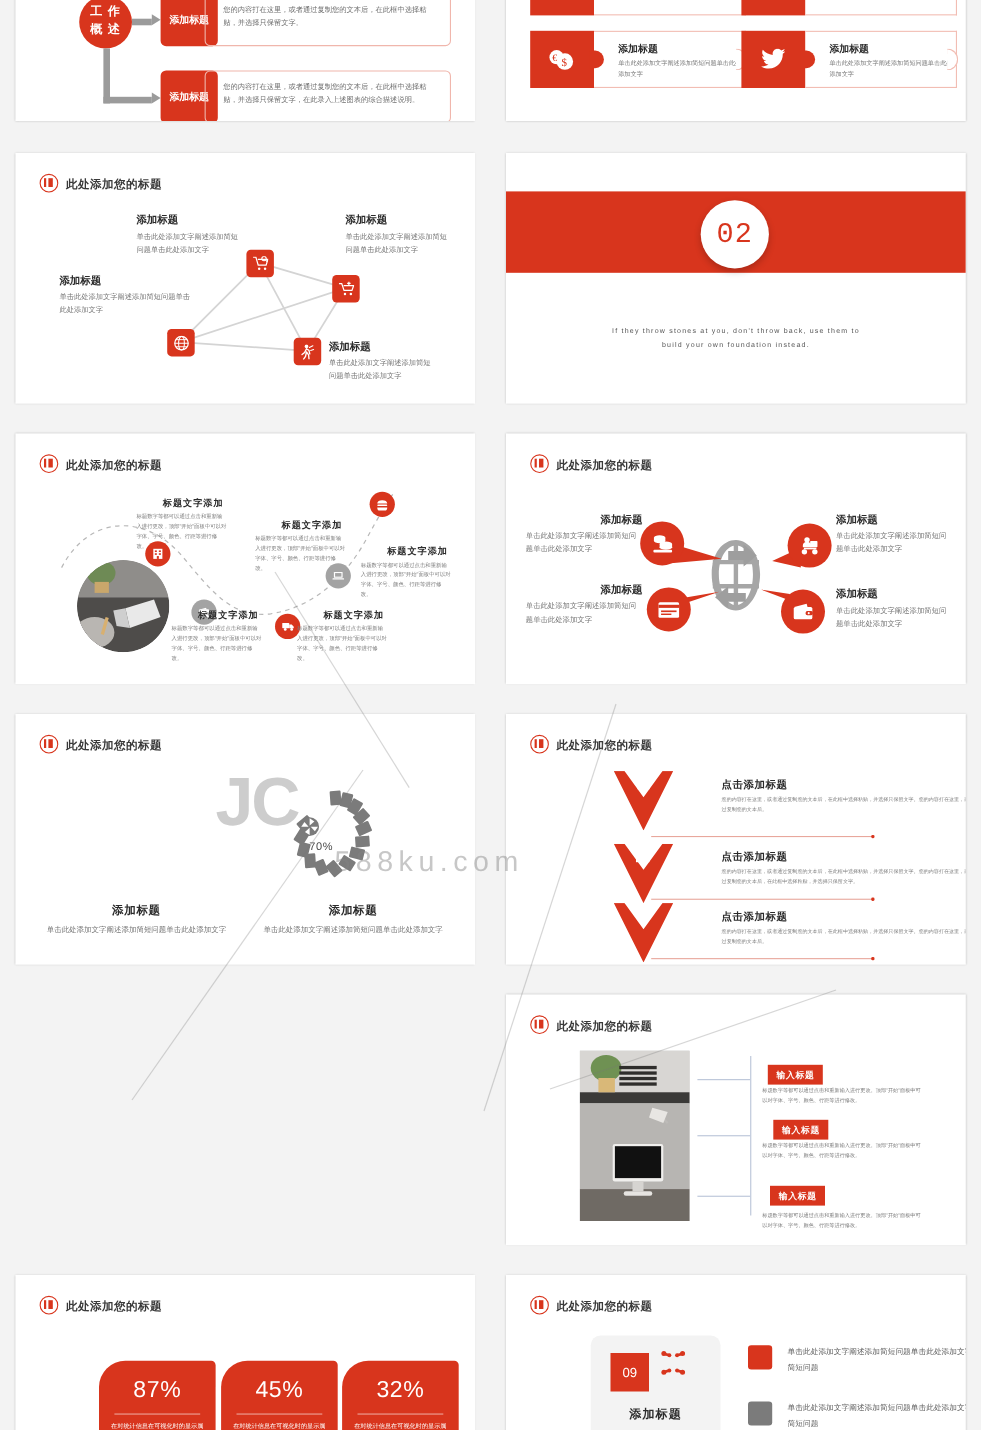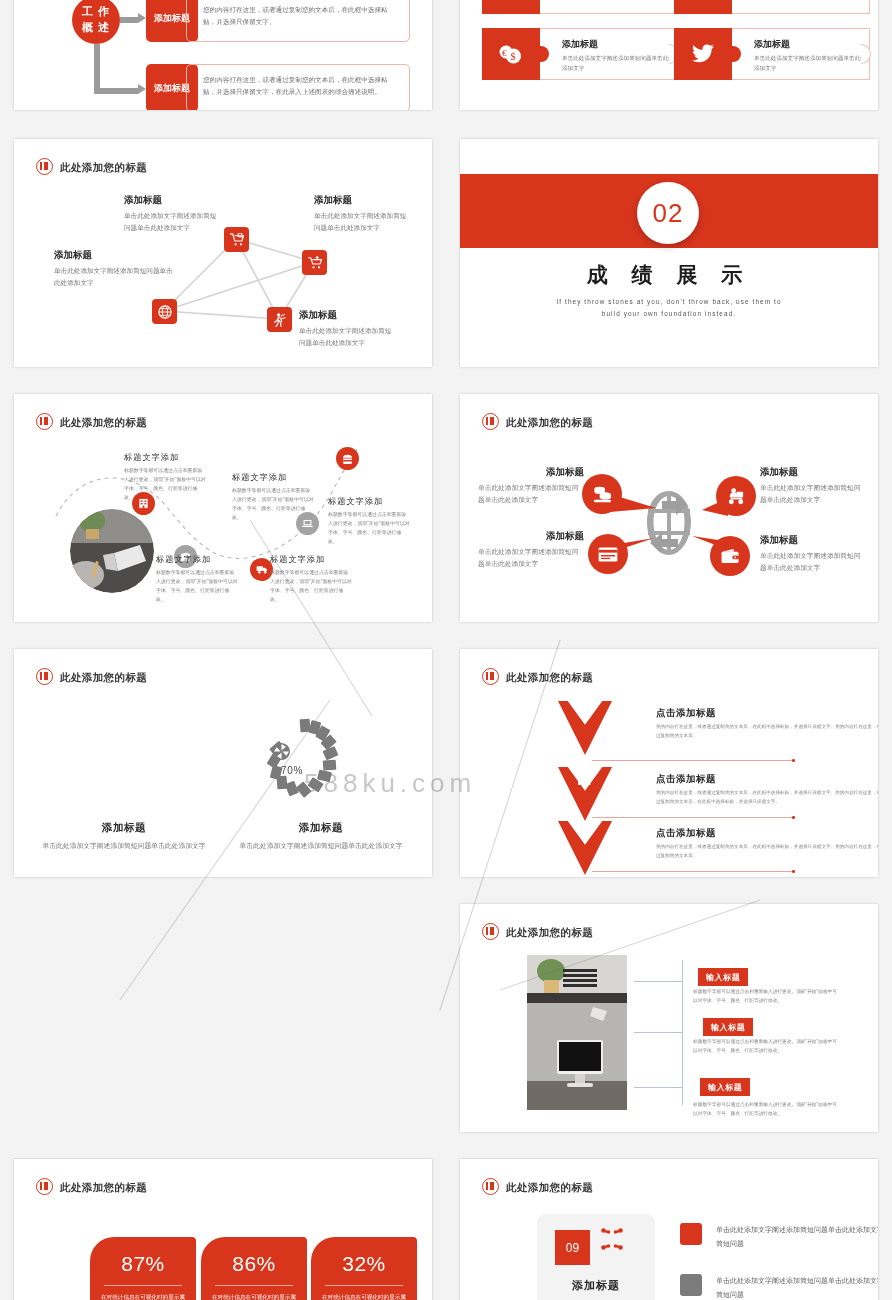--- a/index.html
+++ b/index.html
@@ -67,34 +67,34 @@
   .ntxt { position:absolute; }
   .ntxt .nt { font-size:9.5px; font-weight:bold; color:#2b2b2b; margin-bottom:3px; }
   .ntxt .nb { font-size:6.6px; color:#767676; line-height:1.82; }
 
   
   #s4 { left:460px; top:139px; width:418px; height:228px; }
   .sec-band { position:absolute; left:0; width:100%; background:#d8351d; }
   .sec-circ { position:absolute; border-radius:50%; background:#fff;
      display:flex; align-items:center; justify-content:center; color:#d8351d;
      box-shadow:0 3px 7px rgba(0,0,0,.22); }
-  .sec-num { font-size:26px; font-weight:normal; letter-spacing:1px; }
+  .sec-num { font-size:26px; font-weight:normal; letter-spacing:1px;font-family:Liberation Mono, monospace; }
   .sec-title { position:absolute; width:100%; text-align:center; font-size:21px; font-weight:bold;
      color:#1d1d1d; letter-spacing:9px; }
   .sec-sub { position:absolute; width:100%; text-align:center; font-size:6.4px; color:#555;
      letter-spacing:1.1px; line-height:2.1; }
 
   
   #s5 { left:14px; top:394px; width:418px; height:228px; }
   .tlnode { position:absolute; width:23px; height:23px; border-radius:50%;
      display:flex; align-items:center; justify-content:center; font-size:11px; color:#fff; }
   .tlnode.red { background:#d8351d; }
   .tlnode.gray { background:#a3a3a3; }
   .tltxt { position:absolute; width:82px; }
-  .tltxt .tt { font-size:8.3px; font-weight:normal; color:#2b2b2b; letter-spacing:.9px; margin-bottom:3px; }
+  .tltxt .tt { font-size:8.3px; font-weight:bold; color:#2b2b2b; letter-spacing:.9px; margin-bottom:3px;margin-left:24px; }
   .tltxt .tb { font-size:4.9px; color:#7d7d7d; line-height:1.85; }
   .photo-circ { position:absolute; left:56px; top:115px; width:84px; height:84px; border-radius:50%;
      overflow:hidden; }
 
   
   #s6 { left:460px; top:394px; width:418px; height:228px; }
   .gc { position:absolute; width:40px; height:40px; border-radius:50%; background:#d8351d;
      display:flex; align-items:center; justify-content:center; color:#fff; font-size:18px; }
   .gtxt { position:absolute; width:106px; }
   .gtxt .gt { font-size:9.5px; font-weight:bold; color:#2b2b2b; margin-bottom:3px; }
@@ -302,21 +302,20 @@
       <div class="nt">添加标题</div>
       <div class="nb">单击此处添加文字阐述添加简短问题单击此处添加文字</div>
     </div>
   </div>
 
   <div class="slide" id="s4">
     <div class="sec-band" style="top:35px;height:74px;"></div>
     <div class="sec-circ" style="left:177px;top:43px;width:62px;height:62px;">
       <span class="sec-num">02</span>
     </div>
-    <div class="sec-title" style="top:122px;">成 绩 展 示</div>
     <div class="sec-sub" style="top:156px;">If they throw stones at you, don't throw back, use them to</div>
     <div class="sec-sub" style="top:168px;">build your own foundation instead.</div>
   </div>
 
   <div class="slide" id="s5">
     <div class="hdr">
       <span class="seal"></span>
       <span class="ht">此处添加您的标题</span>
     </div>
     <svg style="position:absolute;left:0;top:0;" width="418" height="228" aria-hidden="true">
@@ -647,21 +646,21 @@
       <span class="seal"></span>
       <span class="ht">此处添加您的标题</span>
     </div>
     <div class="pcard" style="left:76px;top:78px;">
       <div class="pv">87%</div>
       <div class="phr"></div>
       <div class="pd">在对统计信息在可视化时的显示属性进行分割与研究后，图表的定义：图表泛指在屏</div>
     </div>
     <div class="parrow" style="left:190px;top:110px;">❯</div>
     <div class="pcard" style="left:187px;top:78px;">
-      <div class="pv">86%</div>
+      <div class="pv">45%</div>
       <div class="phr"></div>
       <div class="pd">在对统计信息在可视化时的显示属性进行分割与研究后，图表的定义：图表泛指在屏</div>
     </div>
     <div class="parrow" style="left:300px;top:110px;">❯</div>
     <div class="pcard" style="left:297px;top:78px;">
       <div class="pv">32%</div>
       <div class="phr"></div>
       <div class="pd">在对统计信息在可视化时的显示属性进行分割与研究后，图表的定义：图表泛指在屏</div>
     </div>
   </div>
@@ -711,16 +710,17 @@
 
   <div id="wm">
     <svg width="892" height="1300" style="position:absolute;left:0;top:0;" aria-hidden="true">
       <g stroke="rgba(120,120,120,.30)" stroke-width="1.1" fill="none">
         <line x1="250" y1="520" x2="372" y2="716"></line>
         <line x1="560" y1="640" x2="440" y2="1010"></line>
         <line x1="500" y1="990" x2="760" y2="900"></line>
         <line x1="120" y1="1000" x2="330" y2="700"></line>
       </g>
     </svg>
+    <div class="wm-jc">JC</div>
     <div class="wm-url">588ku.com</div>
   </div>
 
 </div>
 
 </body></html>

